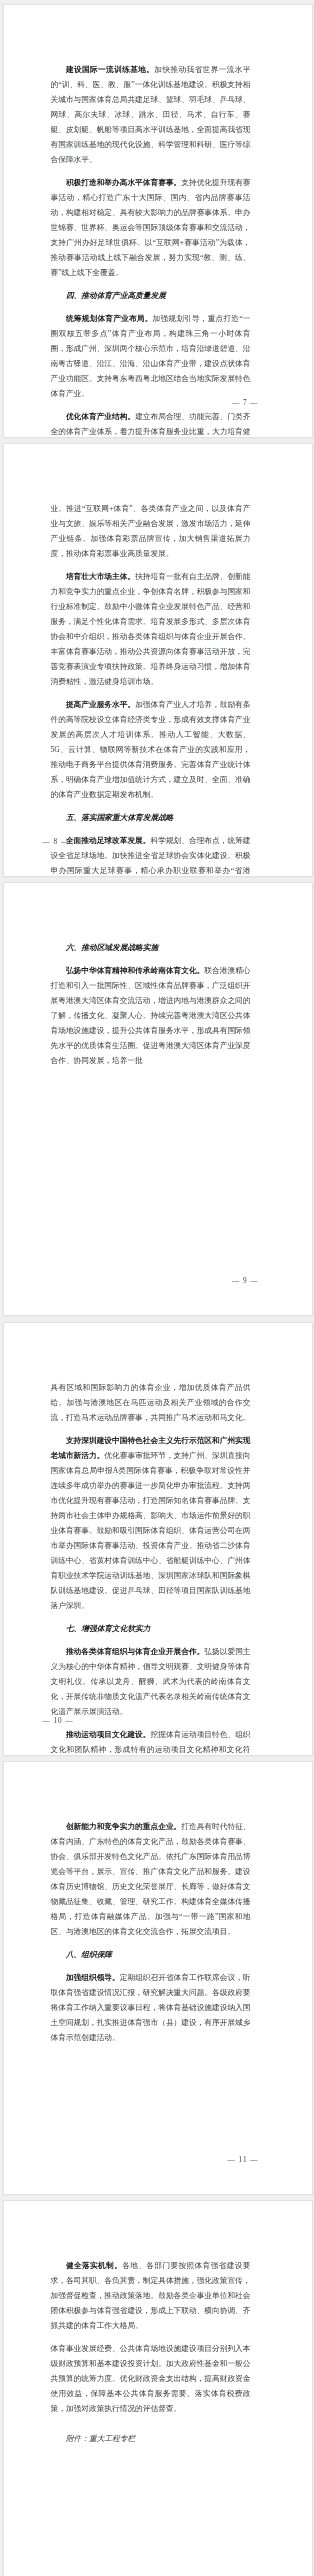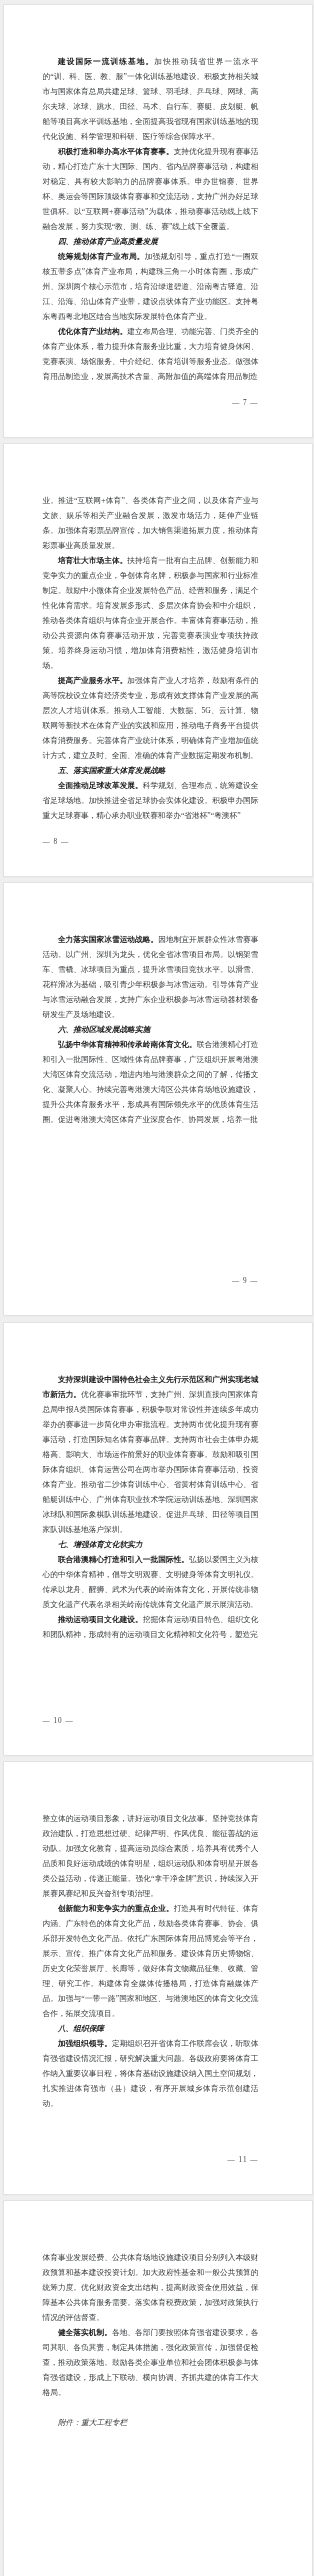--- a/index.html
+++ b/index.html
@@ -29,21 +29,21 @@
   }
   .page + .page{margin-top:5.2px;}
   .content{
     padding:49px 53px 0 39px;
     color:var(--text);
     font-size:7.7px;
     line-height:15px;
     text-align:justify;
     text-justify:inter-ideograph;
   }
-  .content p{margin:0;}
+  .content p{margin:8px;}
   .para{text-indent:2em;}
   .para.no-indent{text-indent:0;}
   .heading{font-weight:bold;color:var(--bold);text-indent:2em;font-style:italic;}
   .attachment{text-indent:2em;margin-top:15px !important;font-style:italic;}
   .content b{font-weight:bold;color:var(--bold);}
   .page-number{
     position:absolute;
     bottom:30px;
     font-size:7.2px;
     color:#3c3e40;
@@ -75,49 +75,48 @@
         <p class="para"><b>培育壮大市场主体。</b>扶持培育一批有自主品牌、创新能力和竞争实力的重点企业，争创体育名牌，积极参与国家和行业标准制定。鼓励中小微体育企业发展特色产品、经营和服务，满足个性化体育需求。培育发展多形式、多层次体育协会和中介组织，推动各类体育组织与体育企业开展合作。丰富体育赛事活动，推动公共资源向体育赛事活动开放，完善竞赛表演业专项扶持政策。培养终身运动习惯，增加体育消费粘性，激活健身培训市场。</p>
         <p class="para"><b>提高产业服务水平。</b>加强体育产业人才培养，鼓励有条件的高等院校设立体育经济类专业，形成有效支撑体育产业发展的高层次人才培训体系。推动人工智能、大数据、5G、云计算、物联网等新技术在体育产业的实践和应用，推动电子商务平台提供体育消费服务。完善体育产业统计体系，明确体育产业增加值统计方式，建立及时、全面、准确的体育产业数据定期发布机制。</p>
         <p class="heading">五、落实国家重大体育发展战略</p>
         <p class="para"><b>全面推动足球改革发展。</b>科学规划、合理布点，统筹建设全省足球场地。加快推进全省足球协会实体化建设。积极申办国际重大足球赛事，精心承办职业联赛和举办“省港杯”“粤澳杯”</p>
       </div>
       <div class="page-number left">— 8 —</div>
     </section>
 
     <section class="page">
       <div class="content">
-        <p class="para"><b>全力落实国家冰雪运动战略。</b>因地制宜开展群众性冰雪赛事活动。以广州、深圳为龙头，优化全省冰雪项目布局。以钢架雪车、雪橇、冰球项目为重点，提升冰雪项目竞技水平。以滑雪、花样滑冰为基础，吸引青少年积极参与冰雪运动。引导体育产业与冰雪运动融合发展，支持广东企业积极参与冰雪运动器材装备研发生产及场地建设。</p>
         <p class="heading">六、推动区域发展战略实施</p>
         <p class="para"><b>弘扬中华体育精神和传承岭南体育文化。</b>联合港澳精心打造和引入一批国际性、区域性体育品牌赛事，广泛组织开展粤港澳大湾区体育交流活动，增进内地与港澳群众之间的了解，传播文化、凝聚人心。持续完善粤港澳大湾区公共体育场地设施建设，提升公共体育服务水平，形成具有国际领先水平的优质体育生活圈。促进粤港澳大湾区体育产业深度合作、协同发展，培养一批</p>
       </div>
       <div class="page-number right">— 9 —</div>
     </section>
 
     <section class="page">
       <div class="content">
+        <p class="para no-indent">具有区域和国际影响力的体育企业，增加优质体育产品供给。加强与港澳地区在马匹运动及相关产业领域的合作交流，打造马术运动品牌赛事，共同推广马术运动和马文化。</p>
         <p class="para"><b>支持深圳建设中国特色社会主义先行示范区和广州实现老城市新活力。</b>优化赛事审批环节，支持广州、深圳直接向国家体育总局申报A类国际体育赛事，积极争取对常设性并连续多年成功举办的赛事进一步简化申办审批流程。支持两市优化提升现有赛事活动，打造国际知名体育赛事品牌。支持两市社会主体申办规格高、影响大、市场运作前景好的职业体育赛事。鼓励和吸引国际体育组织、体育运营公司在两市举办国际体育赛事活动、投资体育产业。推动省二沙体育训练中心、省黄村体育训练中心、省船艇训练中心、广州体育职业技术学院运动训练基地、深圳国家冰球队和国际象棋队训练基地建设。促进乒乓球、田径等项目国家队训练基地落户深圳。</p>
         <p class="heading">七、增强体育文化软实力</p>
-        <p class="para"><b>联合港澳精心打造和引入一批国际性。</b>弘扬以爱国主义为核心的中华体育精神，倡导文明观赛、文明健身等体育文明礼仪。传承以龙舟、醒狮、武术为代表的岭南体育文化，开展传统非物质文化遗产代表名录相关岭南传统体育文化遗产展示展演活动。</p>
+        <p class="para"><b>推动各类体育组织与体育企业开展合作。</b>弘扬以爱国主义为核心的中华体育精神，倡导文明观赛、文明健身等体育文明礼仪。传承以龙舟、醒狮、武术为代表的岭南体育文化，开展传统非物质文化遗产代表名录相关岭南传统体育文化遗产展示展演活动。</p>
         <p class="para"><b>推动运动项目文化建设。</b>挖掘体育运动项目特色、组织文化和团队精神，形成特有的运动项目文化精神和文化符号，塑造完</p>
       </div>
       <div class="page-number left">— 10 —</div>
     </section>
 
     <section class="page">
       <div class="content">
-        <p class="para no-indent">整立体的运动项目形象，讲好运动项目文化故事。坚持竞技体育政治建队，打造思想过硬、纪律严明、作风优良、能征善战的运动队。加强文化教育，提高运动员综合素质，培养具有优秀个人品质和良好运动成绩的体育明星，组织运动队和体育明星开展各类公益活动，传递正能量。强化“拿干净金牌”意识，持续深入开展赛风赛纪和反兴奋剂专项治理。</p>
         <p class="para"><b>创新能力和竞争实力的重点企业。</b>打造具有时代特征、体育内涵、广东特色的体育文化产品，鼓励各类体育赛事、协会、俱乐部开发特色文化产品。依托广东国际体育用品博览会等平台，展示、宣传、推广体育文化产品和服务。建设体育历史博物馆、历史文化荣誉展厅、长廊等，做好体育文物藏品征集、收藏、管理、研究工作。构建体育全媒体传播格局，打造体育融媒体产品。加强与“一带一路”国家和地区、与港澳地区的体育文化交流合作，拓展交流项目。</p>
         <p class="heading">八、组织保障</p>
         <p class="para"><b>加强组织领导。</b>定期组织召开省体育工作联席会议，听取体育强省建设情况汇报，研究解决重大问题。各级政府要将体育工作纳入重要议事日程，将体育基础设施建设纳入国土空间规划，扎实推进体育强市（县）建设，有序开展城乡体育示范创建活动。</p>
       </div>
       <div class="page-number right">— 11 —</div>
     </section>
 
     <section class="page">
       <div class="content">
+        <p class="para"><b>健全落实机制。</b>各地、各部门要按照体育强省建设要求，各司其职、各负其责，制定具体措施，强化政策宣传，加强督促检查，推动政策落地。鼓励各类企事业单位和社会团体积极参与体育强省建设，形成上下联动、横向协调、齐抓共建的体育工作大格局。</p>
         <p class="para no-indent">体育事业发展经费、公共体育场地设施建设项目分别列入本级财政预算和基本建设投资计划。加大政府性基金和一般公共预算的统筹力度。优化财政资金支出结构，提高财政资金使用效益，保障基本公共体育服务需要。落实体育税费政策，加强对政策执行情况的评估督查。</p>
-        <p class="para"><b>健全落实机制。</b>各地、各部门要按照体育强省建设要求，各司其职、各负其责，制定具体措施，强化政策宣传，加强督促检查，推动政策落地。鼓励各类企事业单位和社会团体积极参与体育强省建设，形成上下联动、横向协调、齐抓共建的体育工作大格局。</p>
         <p class="attachment">附件：重大工程专栏</p>
       </div>
 
     </section>
   </div>
 
 
 </body></html>

